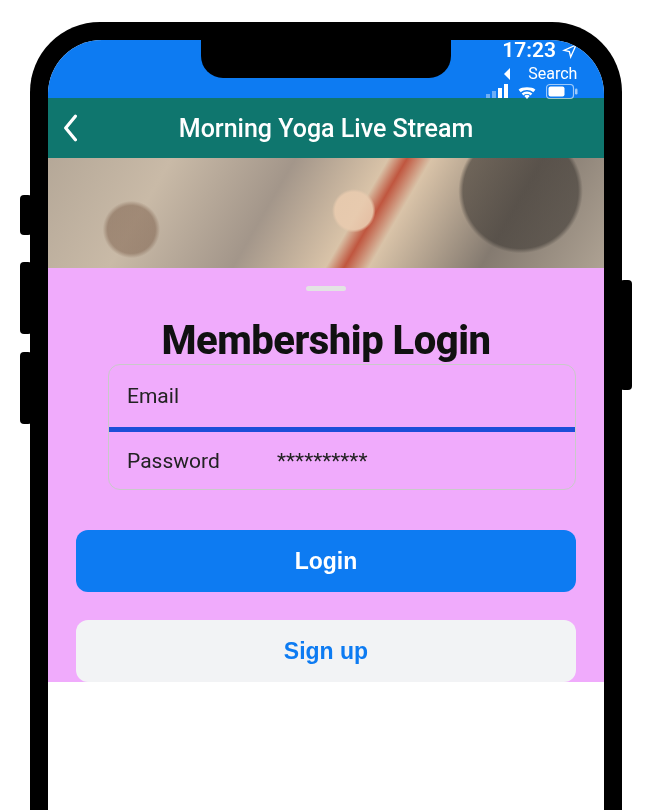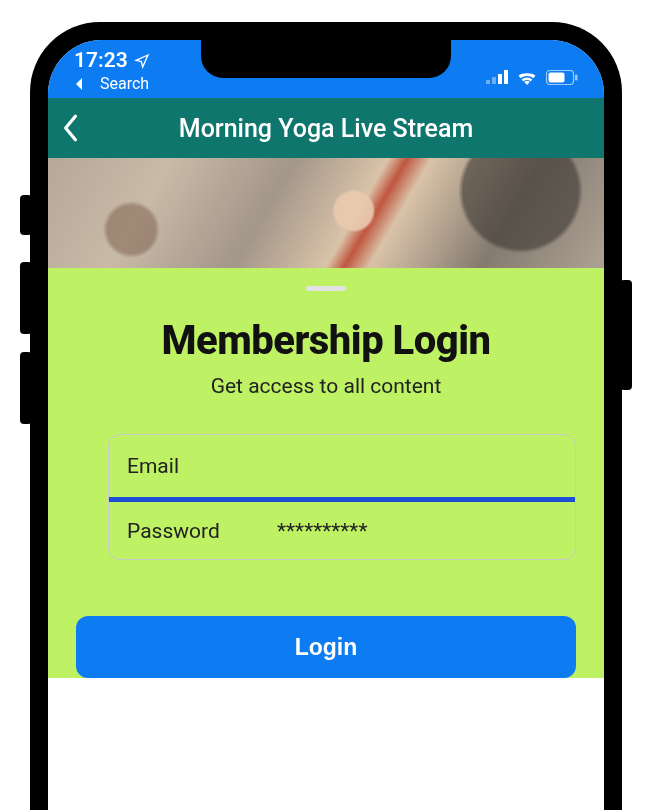--- a/index.html
+++ b/index.html
@@ -51,20 +51,21 @@
     z-index: 50;
   }
   .status-bar {
     background: #0d7bf2;
     height: 58px;
     display: flex;
     justify-content: space-between;
     align-items: flex-end;
     padding: 0 26px 5px 26px;
     color: #fff;
+    flex-direction: column;
   }
   .status-left { display: flex; flex-direction: column; align-items: flex-start; gap:1px;}
   .status-time-row { display: flex; align-items: center; gap: 6px; font-size: 21px; font-weight: 600; line-height:1;}
   .status-back-row { display: flex; align-items: center; gap: 16px; font-size: 16px; margin-top:2px;}
   .status-right { display: flex; align-items: center; gap: 8px; padding-bottom:8px;}
   .nav-bar {
     background: #0f766e;
     height: 60px;
     display: flex;
     align-items: center;
@@ -93,21 +94,21 @@
     content:"";
     position:absolute;
     inset:0;
     background:
       radial-gradient(circle at 55% 48%, rgba(233,203,175,0.9) 0 6%, transparent 7%),
       radial-gradient(circle at 15% 65%, rgba(120,90,70,0.5) 0 5%, transparent 6%),
       radial-gradient(circle at 85% 30%, rgba(60,55,50,0.6) 0 12%, transparent 13%),
       linear-gradient(180deg, rgba(255,255,255,0) 0%, rgba(255,255,255,0) 100%);
   }
   .sheet {
-    background:#bef264;
+    background:#f0abfc;
     padding: 18px 28px 0 28px;
   }
   .sheet-handle{
     width:40px;height:5px;background:#e3e3e3;border-radius:3px;margin:0 auto 26px auto;
   }
   .title {
     text-align:center;
     font-size: 40px;
     font-weight: 800;
     color:#111;
@@ -157,21 +158,21 @@
     border-radius:12px;
     font-size:23px;
     font-weight:700;
     cursor:pointer;
     border:none;
     width:100%;
   }
   .btn-primary{
     background:#0d7bf2;
     color:#fff;
-    margin-top:56px;
+    margin-top:40px;
   }
   .btn-secondary{
     background:#f2f3f5;
     color:#0d7bf2;
     margin-top:28px;
   }
   svg{display:block;}
 </style>
 </head>
 <body>
@@ -235,29 +236,29 @@
         </svg>
       </div>
       <div class="nav-title">Morning Yoga Live Stream</div>
     </div>
 
     <div class="hero"></div>
 
     <div class="sheet">
       <div class="sheet-handle"></div>
       <div class="title">Membership Login</div>
-      <div class="subtitle">Get access to all content</div>
 
       <div class="field-group">
         <div class="field-row">
           <div class="field-label">Email</div>
         </div>
         <div class="field-row">
           <div class="field-label">Password</div>
           <input class="field-input" type="text" value="**********" style="">
         </div>
       </div>
 
       <button class="btn btn-primary">Login</button>
+      <button class="btn btn-secondary">Sign up</button>
     </div>
 
   </div>
 </div>
 
 </body></html>

